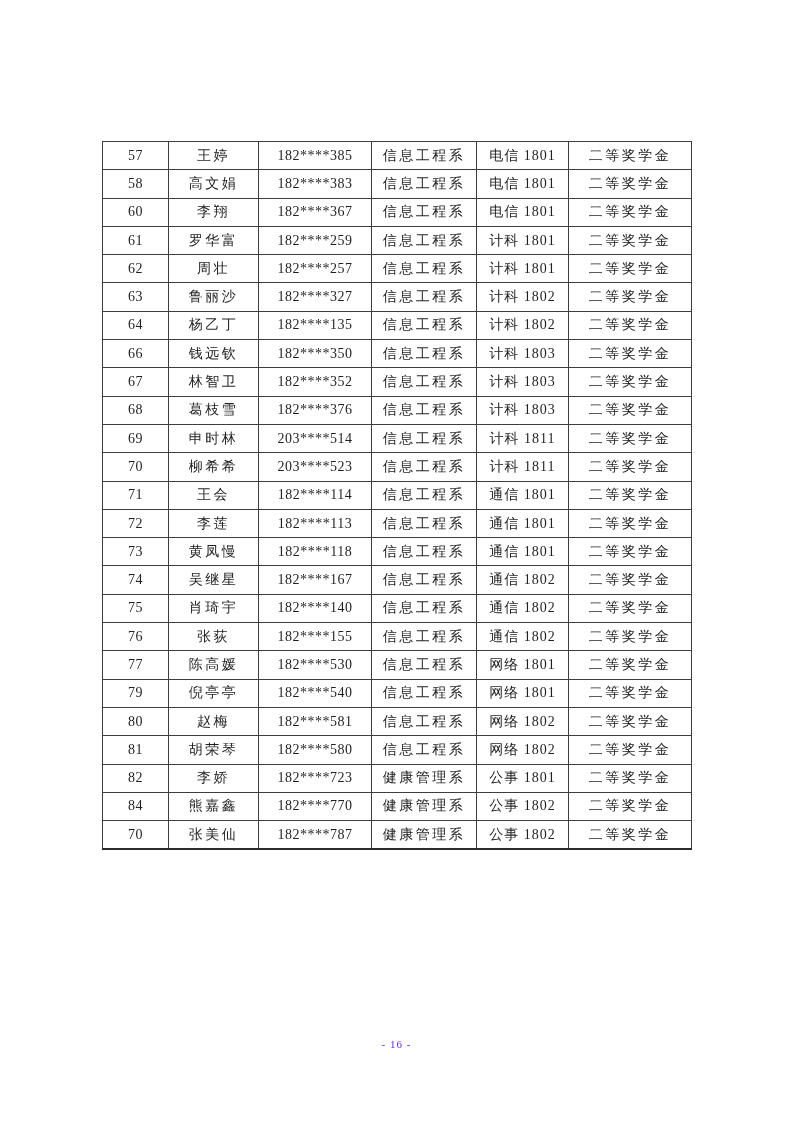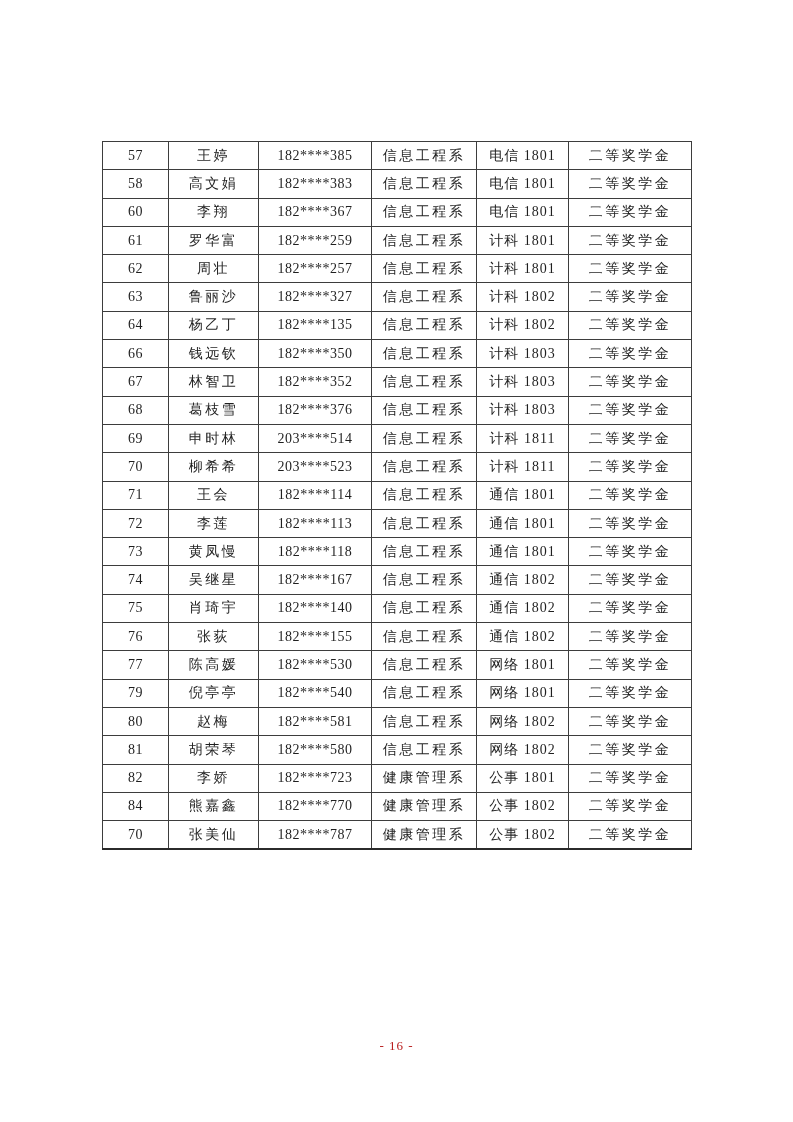--- a/index.html
+++ b/index.html
@@ -32,23 +32,23 @@
   table.award-table{border:1px solid #2b2b2b;border-bottom-width:2px;}
   td.cn{letter-spacing:2.5px;}
   td.num{font-size:14.5px;letter-spacing:0.5px;}
   td.sid{font-size:14.5px;letter-spacing:0.5px;}
   td.cls{letter-spacing:1px;}
   .footer{
     position:absolute;
     left:0;right:0;
     top:1038px;
     text-align:center;
-    font-size:13px;
+    font-size:11px;
     letter-spacing:1px;
-    color:#b91c1c;
+    color:#6d28d9;
   }
 </style>
 </head>
 <body>
 
 <div class="page">
 
   <table class="award-table">
     <colgroup>
       <col style="width:66px">

